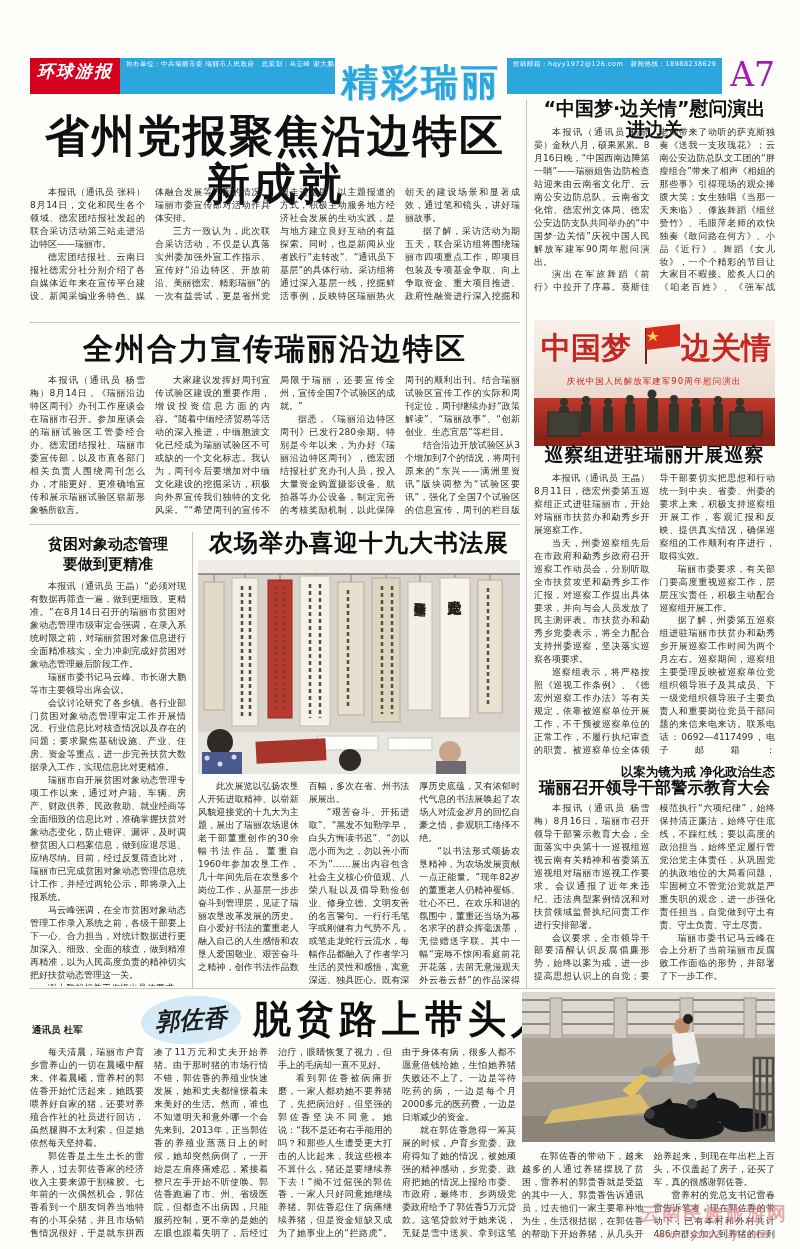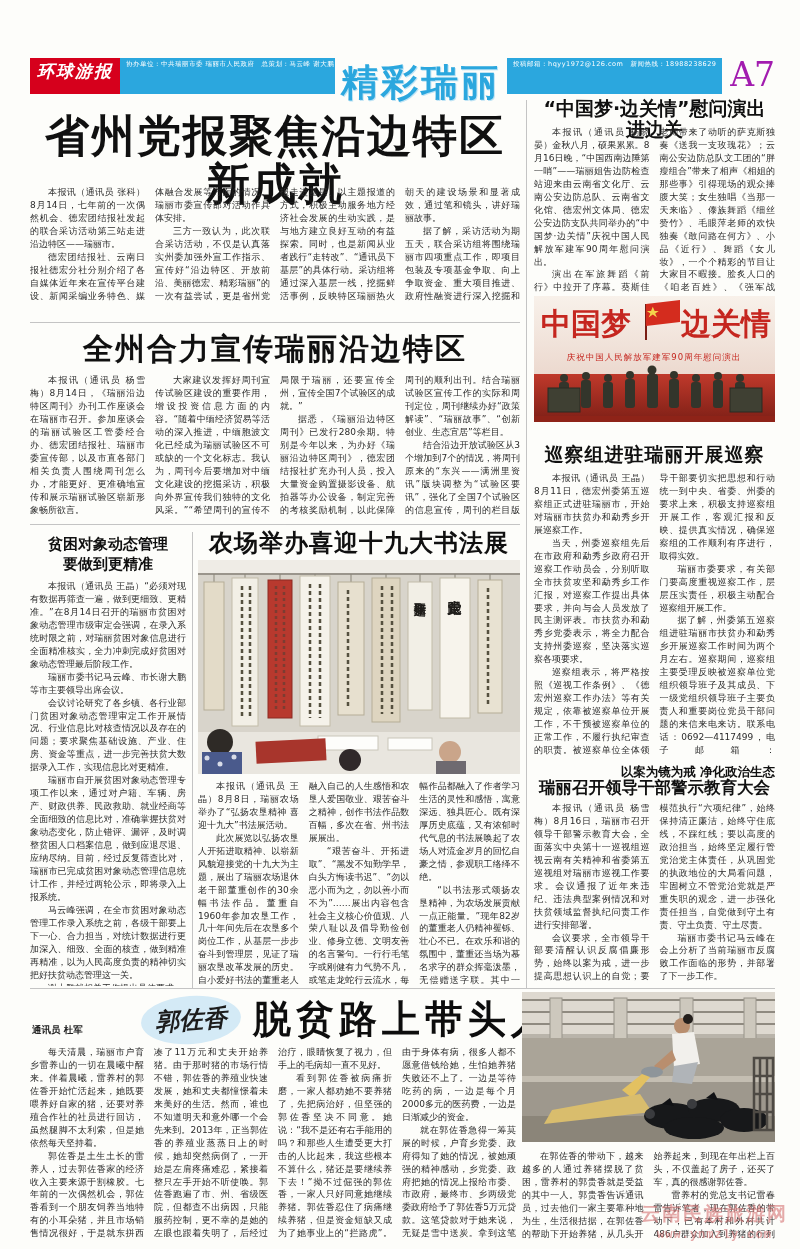--- a/index.html
+++ b/index.html
@@ -45,21 +45,21 @@
   <div class="masthead">
     <div class="paper-box">环球游报</div>
     <div class="strip">协办单位：中共瑞丽市委 瑞丽市人民政府　总策划：马云峰 谢大鹏　主编：程么</div>
     <div class="section-title">精彩瑞丽</div>
     <div class="strip">投稿邮箱：hqyy1972@126.com　新闻热线：18988238629　2017.8.25 星期五　编辑/岩罕</div>
     <div class="pagenum">A7</div>
   </div>
 
   <div class="abs headline" style="left:30px;top:112px;width:490px;font-size:44px;letter-spacing:2px;">省州党报聚焦沿边特区新成就</div>
   <div class="abs body-text cols-4" style="left:30px;top:186px;width:490px;height:128px;">
-      <p>本报讯（通讯员 张科）8月14日，七年前的一次偶然机会、德宏团结报社发起的联合采访活动第三站走进沿边特区——瑞丽市。</p>
+      <p>本报讯（通讯员 张科）8月14日，文化和民生各个领域、德宏团结报社发起的联合采访活动第三站走进沿边特区——瑞丽市。</p>
       <p>德宏团结报社、云南日报社德宏分社分别介绍了各自媒体近年来在宣传平台建设、新闻采编业务特色、媒体融合发展等方面的情况。瑞丽市委宣传部对活动作具体安排。</p>
       <p>三方一致认为，此次联合采访活动，不仅是认真落实州委加强外宣工作指示、宣传好“沿边特区、开放前沿、美丽德宏、精彩瑞丽”的一次有益尝试，更是省州党报走进基层、以主题报道的方式，积极主动服务地方经济社会发展的生动实践，是与地方建立良好互动的有益探索。同时，也是新闻从业者践行“走转改”、“通讯员下基层”的具体行动。采访组将通过深入基层一线，挖掘鲜活事例，反映特区瑞丽热火朝天的建设场景和显著成效，通过笔和镜头，讲好瑞丽故事。</p>
       <p>据了解，采访活动为期五天，联合采访组将围绕瑞丽市四项重点工作，即项目包装及专项基金争取、向上争取资金、重大项目推进、政府性融资进行深入挖掘和解析。同时，深入企业、项目现场，以及弄岛镇、畹町镇，全面采访瑞丽市经济社会发展、脱贫攻坚、民生改善等方面的成绩和亮点，通过在《云南日报》、《德宏团结报》刊发一批有质量、有影响的稿件，为特区瑞丽的宣传工作注入新活力，更好地发挥党报在宣传地方经济社会发展中主力军和主阵地的作用。</p>
     </div>
 
   <div class="hr" style="left:30px;top:322px;width:490px;"></div>
 
   <div class="abs headline" style="left:30px;top:332px;width:490px;font-size:30px;letter-spacing:2px;">全州合力宣传瑞丽沿边特区</div>
   <div class="abs body-text cols-4" style="left:30px;top:374px;width:490px;height:144px;">
       <p>本报讯（通讯员 杨雪梅）8月14日，《瑞丽沿边特区周刊》办刊工作座谈会在瑞丽市召开。参加座谈会的瑞丽试验区工管委经合办、德宏团结报社、瑞丽市委宣传部，以及市直各部门相关负责人围绕周刊怎么办，才能更好、更准确地宣传和展示瑞丽试验区崭新形象畅所欲言。</p>
@@ -139,35 +139,34 @@
       <rect x="4" y="192" width="40" height="22" fill="#4a5a8c"></rect>
       <circle cx="9" cy="198" r="2.5" fill="#d8dce8"></circle>
         <circle cx="22" cy="204" r="2.5" fill="#d8dce8"></circle>
       <circle cx="36" cy="197" r="2.5" fill="#d8dce8"></circle>
       <circle cx="152" cy="200" r="11" fill="#30292a"></circle>
       <circle cx="252" cy="192" r="11" fill="#caa58a"></circle>
       <rect x="238" y="201" width="30" height="13" fill="#6e6a70"></rect>
     </svg>
   </div>
   <div class="abs body-text cols-3" style="left:198px;top:780px;width:322px;height:208px;">
-      <p>本报讯（通讯员 王晶）8月8日，瑞丽农场举办了“弘扬农垦精神 喜迎十九大”书法展活动。</p>
       <p>此次展览以弘扬农垦人开拓进取精神、以崭新风貌迎接党的十九大为主题，展出了瑞丽农场退休老干部董重创作的30余幅书法作品。董重自1960年参加农垦工作，几十年间先后在农垦多个岗位工作，从基层一步步奋斗到管理层，见证了瑞丽农垦改革发展的历史。自小爱好书法的董重老人融入自己的人生感悟和农垦人爱国敬业、艰苦奋斗之精神，创作书法作品数百幅，多次在省、州书法展展出。</p>
       <p>“艰苦奋斗、开拓进取”、“黑发不知勤学早，白头方悔读书迟”、“勿以恶小而为之，勿以善小而不为”……展出内容包含社会主义核心价值观、八荣八耻以及倡导勤俭创业、修身立德、文明友善的名言警句。一行行毛笔字或刚健有力气势不凡，或笔走龙蛇行云流水，每幅作品都融入了作者学习生活的灵性和感悟，寓意深远、独具匠心。既有深厚历史底蕴，又有浓郁时代气息的书法展唤起了农场人对流金岁月的回忆自豪之情，参观职工络绎不绝。</p>
       <p>“以书法形式颂扬农垦精神，为农场发展贡献一点正能量。”现年82岁的董重老人仍精神矍铄、壮心不已。在欢乐和谐的氛围中，董重还当场为慕名求字的群众挥毫泼墨，无偿赠送字联。其中一幅“宠辱不惊闲看庭前花开花落，去留无意漫观天外云卷云舒”的作品深得观众喜爱，现场多人争求墨宝。“看书法赏心悦目，品内容意境高远，书法展展现了我们瑞丽农场人的精气神，催人奋进。”一位职工高兴地领取了自己的字联，准备装裱后悬挂家中供亲友观赏。</p>
     </div>
 
   <div class="vr" style="left:526px;top:100px;height:888px;"></div>
 
   <div class="abs headline" style="left:534px;top:98px;width:241px;font-size:19px;">“中国梦·边关情”慰问演出进边关</div>
   <div class="abs body-text cols-2" style="left:534px;top:126px;width:241px;height:172px;">
       <p>本报讯（通讯员 杨晓晏）金秋八月，硕果累累。8月16日晚，“中国西南边陲第一哨”——瑞丽姐告边防检查站迎来由云南省文化厅、云南公安边防总队、云南省文化馆、德宏州文体局、德宏公安边防支队共同举办的“中国梦·边关情”庆祝中国人民解放军建军90周年慰问演出。</p>
       <p>演出在军旅舞蹈《前行》中拉开了序幕。葵斯佳老师带来了动听的萨克斯独奏《送我一支玫瑰花》；云南公安边防总队文工团的“胖瘦组合”带来了相声《相姐的那些事》引得现场的观众捧腹大笑；女生独唱《当那一天来临》、傣族舞蹈《细丝赞竹》、毛眼萍老师的欢快独奏《敢问路在何方》、小品《近行》、舞蹈《女儿妆》，一个个精彩的节目让大家目不暇接。脍炙人口的《咱老百姓》、《强军战歌》，或慷慨，或激昂，构成了美妙的音乐世界，部队官兵们持续响起了雷鸣般的掌声。</p>
     </div>
 
-  <div class="abs" style="left:534px;top:296px;">
+  <div class="abs" style="left:534px;top:320px;">
     <svg class="photo" width="241" height="126" viewBox="0 0 241 126">
       <defs>
         <linearGradient id="stage" x1="0" y1="0" x2="0" y2="1">
           <stop offset="0" stop-color="#c0392b"></stop>
             <stop offset="1" stop-color="#7d1f16"></stop>
         </linearGradient>
         <linearGradient id="backdrop" x1="0" y1="0" x2="0" y2="1">
           <stop offset="0" stop-color="#f8f1ea"></stop>
             <stop offset="1" stop-color="#ecd9cf"></stop>
         </linearGradient>

